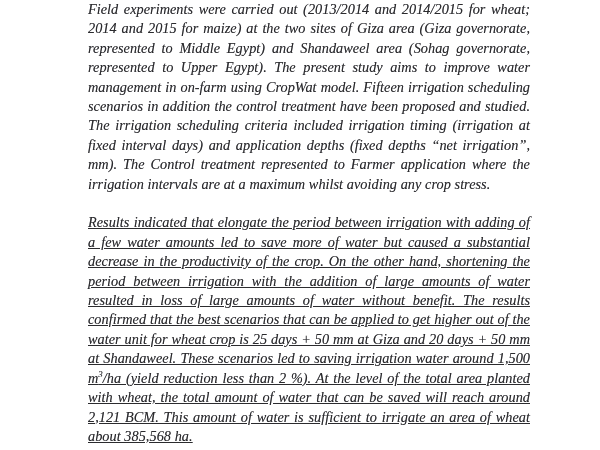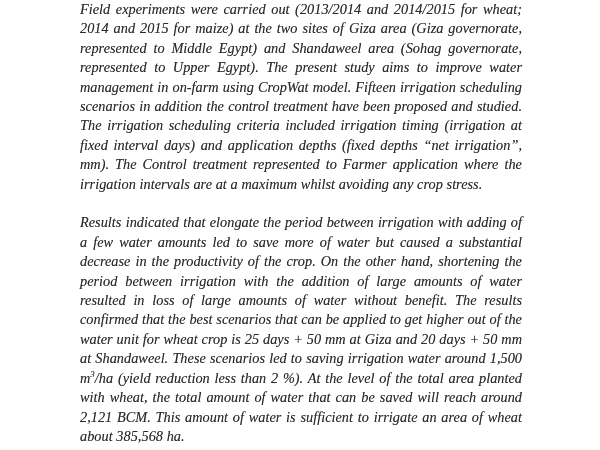--- a/index.html
+++ b/index.html
@@ -15,40 +15,41 @@
   }
   #page {
     position: relative;
     width: 600px;
     height: 450px;
     background: #ffffff;
     overflow: hidden;
   }
   #text-column {
     position: absolute;
-    left: 80px;
+    left: 88px;
     top: 0px;
     width: 442px;
   }
   .para {
     margin: 0;
     font-style: italic;
     font-size: 14.3px;
     line-height: 19.4px;
     text-align: justify;
     text-justify: inter-word;
     color: #2b2b2e;
     word-spacing: 0.1px;
     letter-spacing: 0.02px;
     
     text-shadow: 0 0 0.45px rgba(70,70,78,0.55);
     -webkit-font-smoothing: antialiased;
   }
   .para + .para {
     margin-top: 19.4px;
+    text-decoration: underline;
   }
   .para sup {
     font-size: 0.62em;
     vertical-align: super;
     line-height: 0;
   }
 </style>
 </head>
 <body>
 

